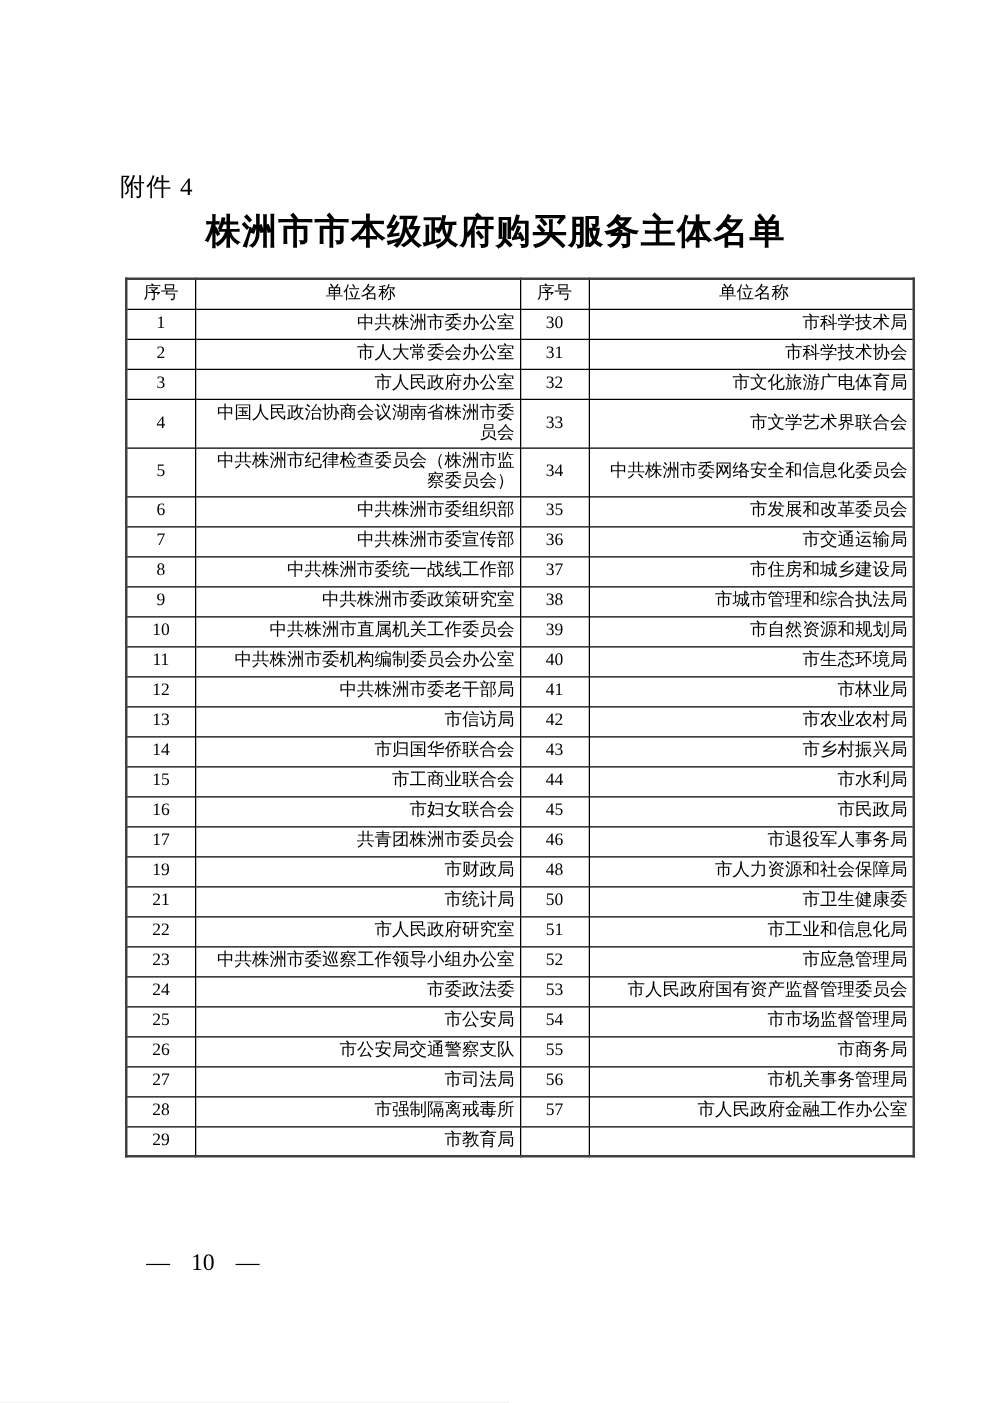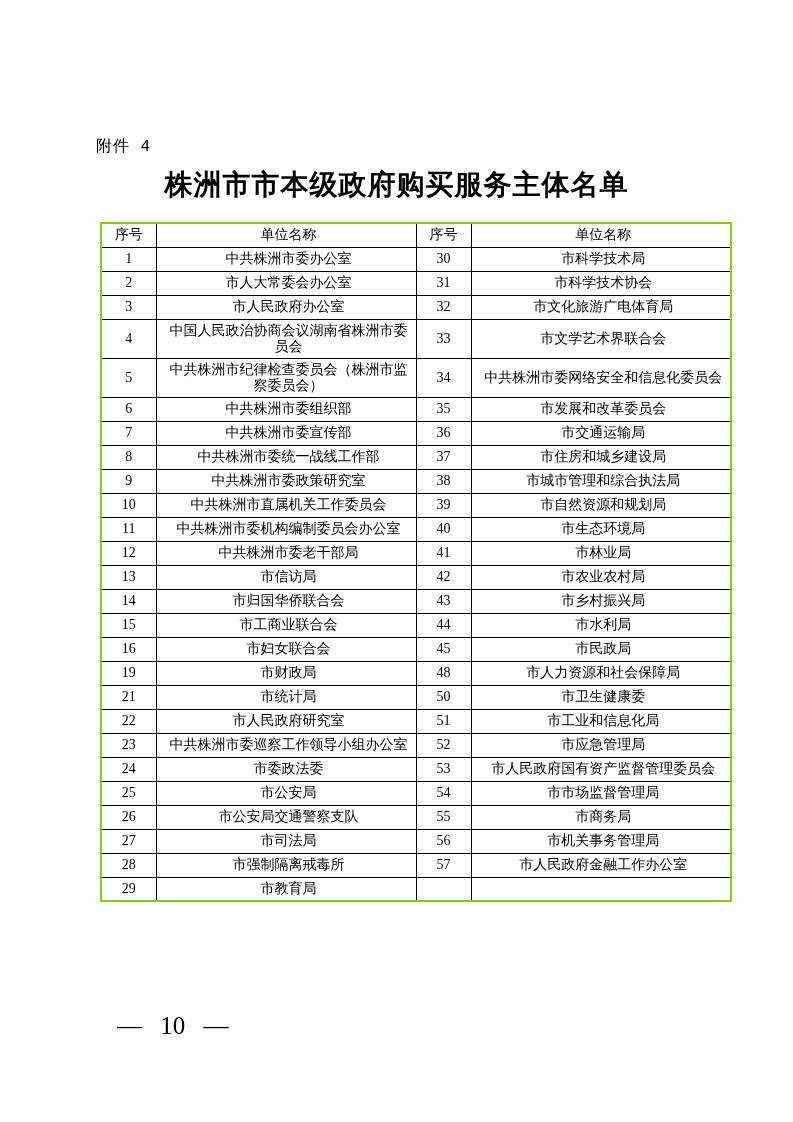--- a/index.html
+++ b/index.html
@@ -11,65 +11,64 @@
     margin:0 auto;
     background:#ffffff;
     font-family:"Liberation Serif", serif;
     color:#000000;
     overflow:hidden;
   }
   .attachment-label {
     position:absolute;
     left:96px;
     top:136px;
-    font-size:16px;
-    font-family:Liberation Mono, monospace;
+    font-size:20px;
+    font-family:Liberation Serif, serif;
     letter-spacing:1px;
   }
   .doc-title {
     position:absolute;
     top:166px;
     left:0;
     right:0;
     text-align:center;
     font-size:28px;
     font-weight:bold;
     font-family:"Liberation Sans", sans-serif;
     letter-spacing:1px;
   }
   table.roster-table {
     position:absolute;
     left:100px;
     top:222px;
     width:630px;
     border-collapse:collapse;
     table-layout:fixed;
-    border:2px solid #84cc16;
+    border:2px solid #404040;
   }
   .roster-table th, .roster-table td {
     border:1px solid #000;
     font-size:14px;
     font-weight:normal;
     line-height:16px;
     padding:3px 4px;
     vertical-align:middle;
     overflow:hidden;
   }
   .roster-table th { height:24px; text-align:center; }
   .roster-table td { height:24px; }
   .col-no   { width:55px;  text-align:center; }
-  .col-name { width:260px; text-align:center; padding-left:9px !important; }
+  .col-name { width:260px; text-align:right; padding-left:9px !important; }
   .footer {
     position:absolute;
     left:117px;
     top:1000px;
-    font-size:25px;
+    font-size:19px;
     word-spacing:12px;
     font-family:"Liberation Serif", serif;
-    margin-top:12px;
   }
 </style>
 </head>
 <body>
 
 <div class="page">
 
   <div class="attachment-label">附件 4</div>
 
   <h1 class="doc-title">株洲市市本级政府购买服务主体名单</h1>
@@ -189,20 +188,26 @@
     <td class="col-name">市水利局</td>
   </tr>
 
   <tr>
     <td class="col-no">16</td>
     <td class="col-name">市妇女联合会</td>
     <td class="col-no">45</td>
     <td class="col-name">市民政局</td>
   </tr>
 
+  <tr>
+    <td class="col-no">17</td>
+    <td class="col-name">共青团株洲市委员会</td>
+    <td class="col-no">46</td>
+    <td class="col-name">市退役军人事务局</td>
+  </tr>
 
 
   <tr>
     <td class="col-no">19</td>
     <td class="col-name">市财政局</td>
     <td class="col-no">48</td>
     <td class="col-name">市人力资源和社会保障局</td>
   </tr>
 
 

